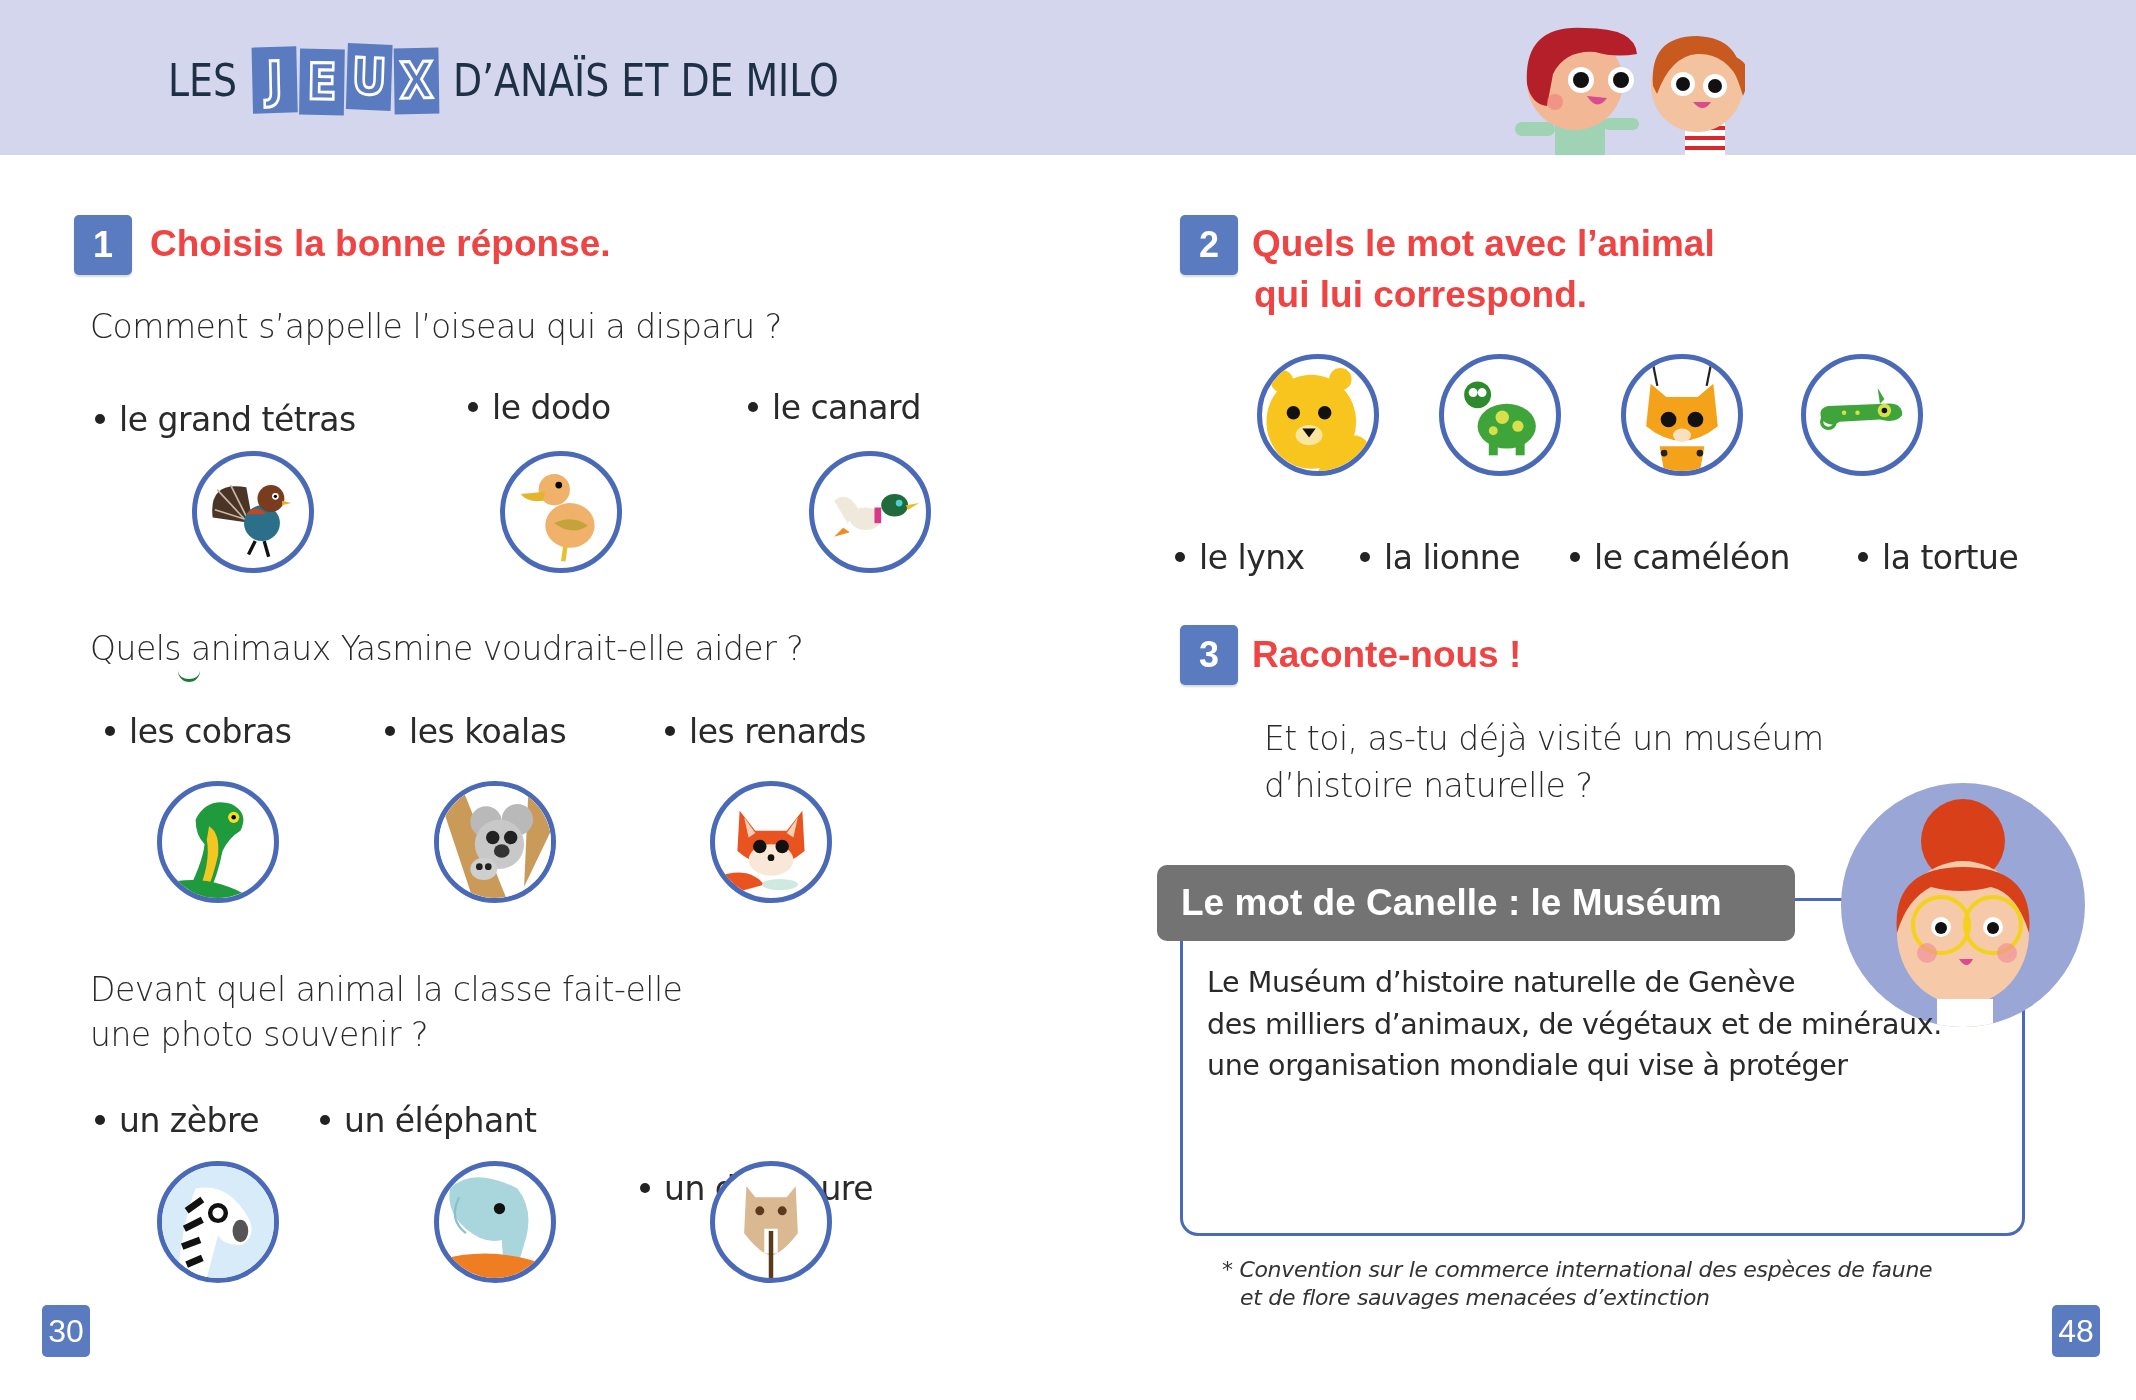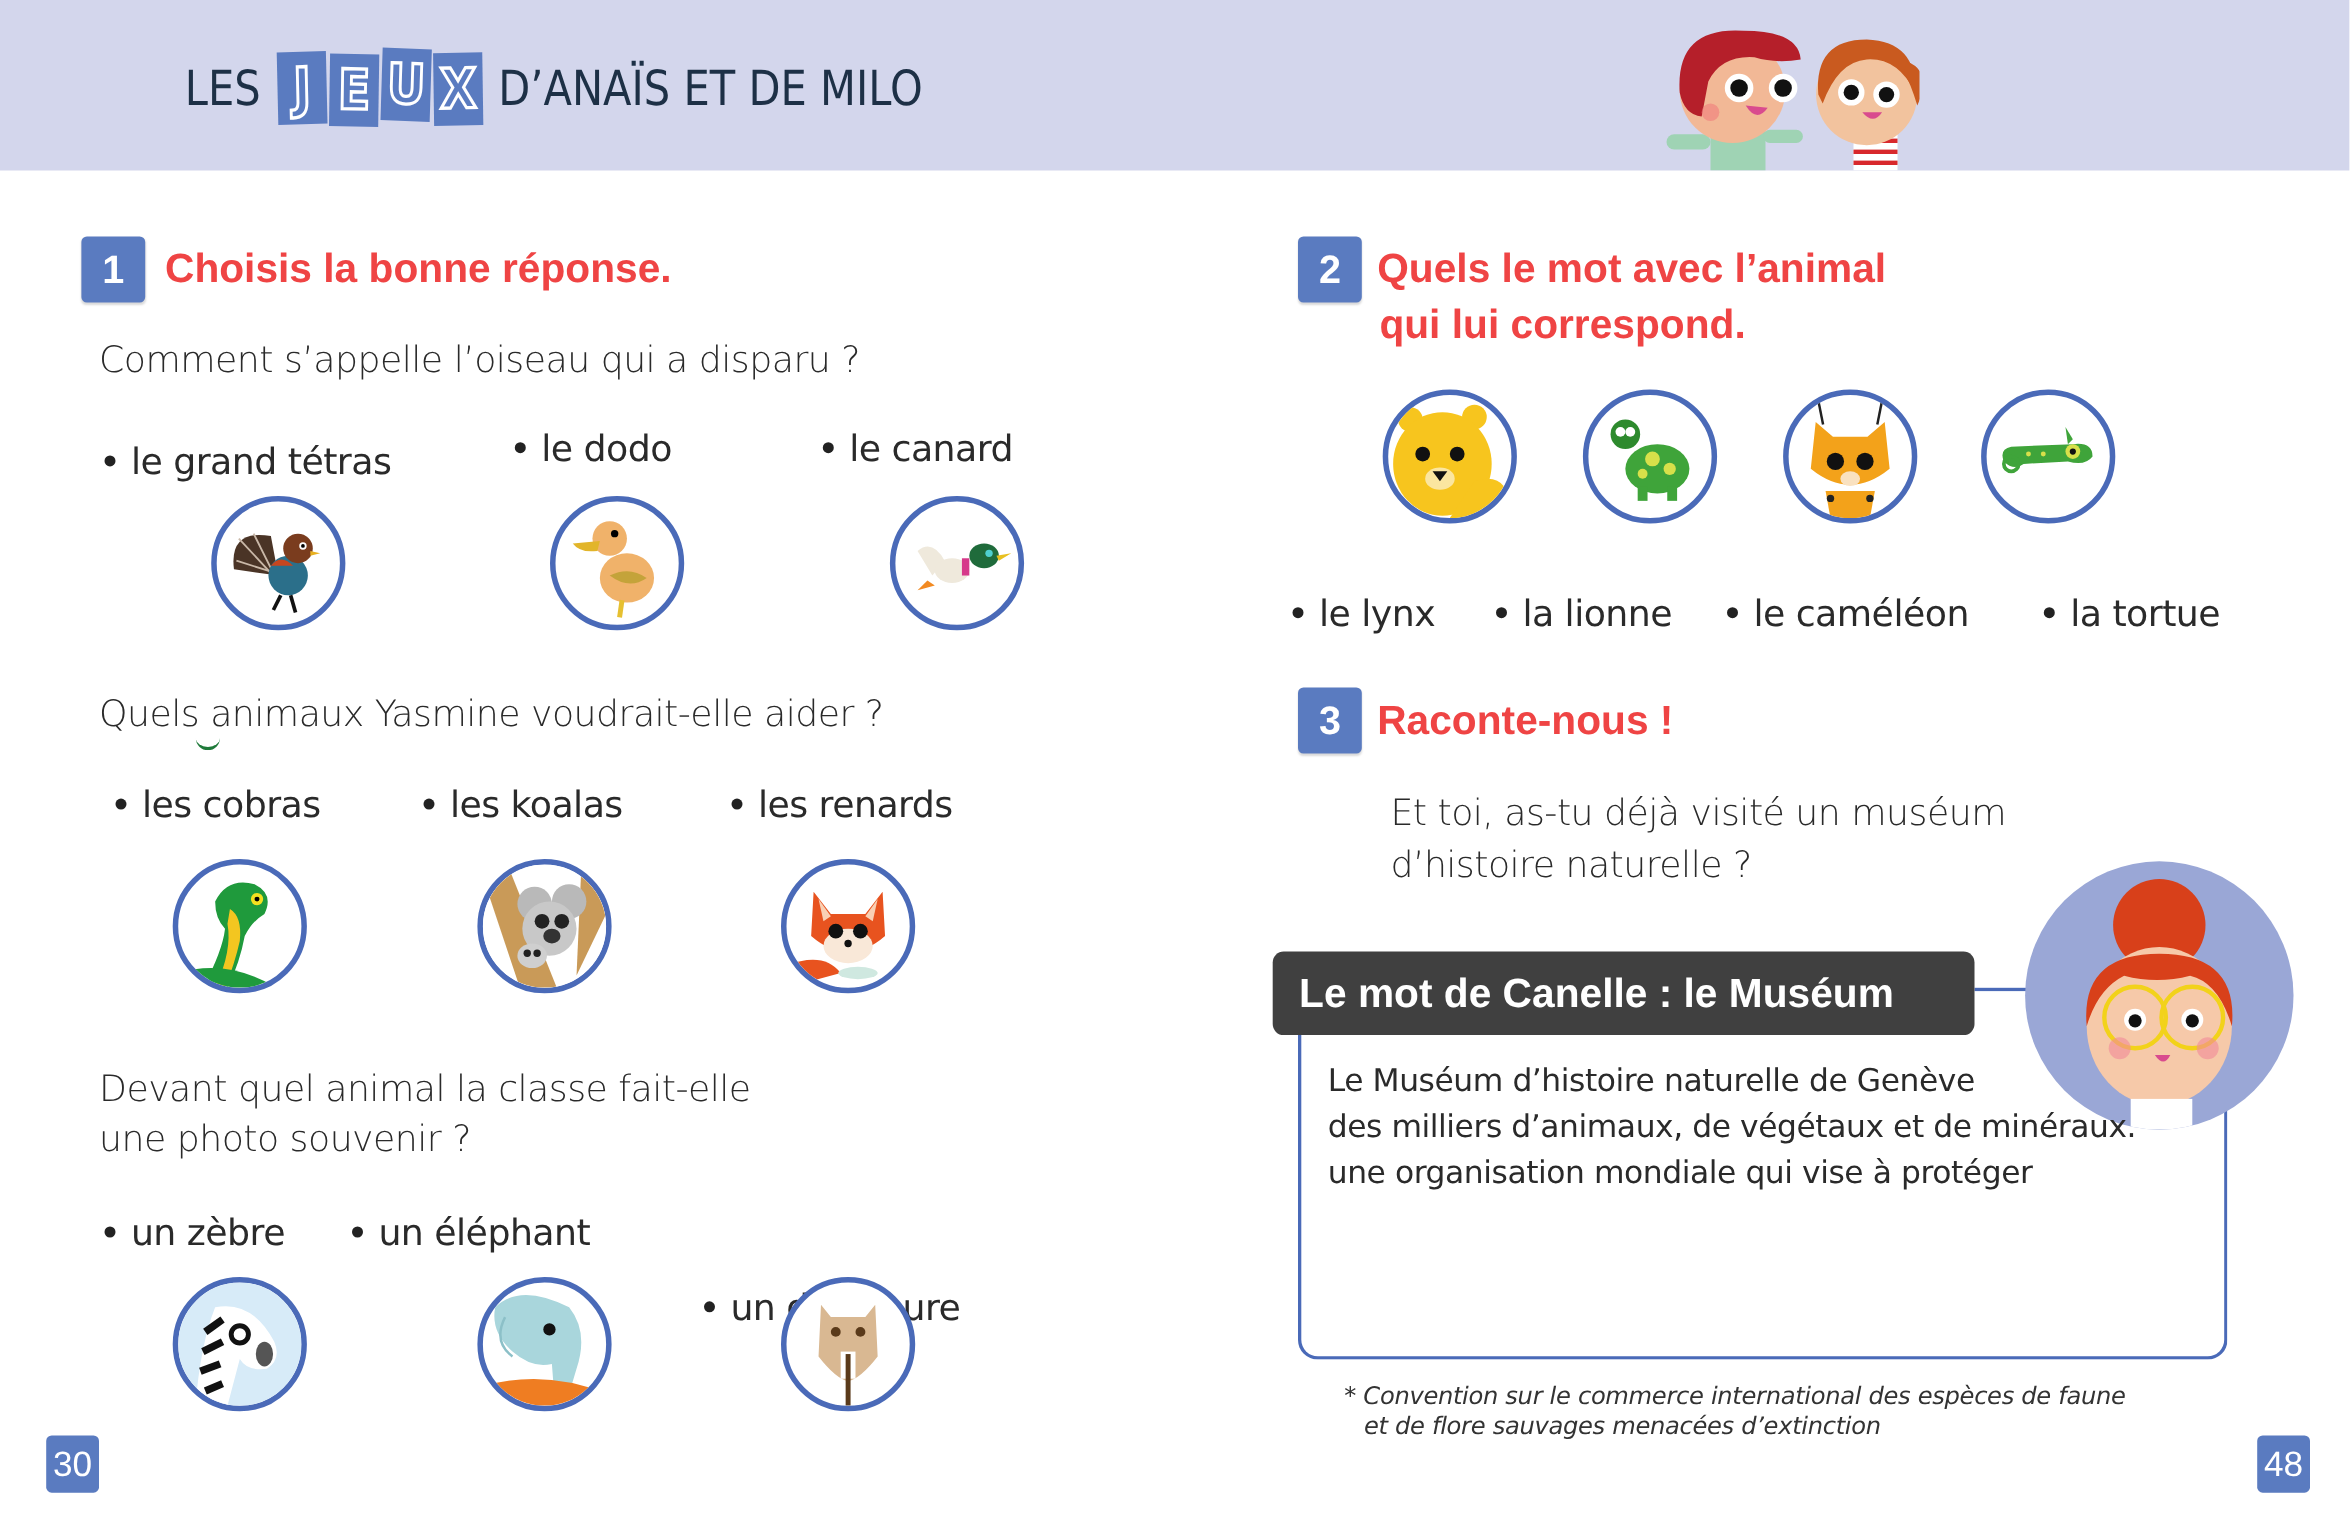--- a/index.html
+++ b/index.html
@@ -30,21 +30,21 @@
   .opt { font-family: "DejaVu Sans", sans-serif; font-size: 33px; color: #2a2a2a; white-space: nowrap; letter-spacing: -0.5px; }
   .opt .dot { display: inline-block; width: 10px; height: 10px; border-radius: 50%; background: #222; vertical-align: middle; margin-right: 14px; position: relative; top: -3px; }
 
   .animal { width: 122px; height: 122px; border-radius: 50%; border: 5px solid #4a6ab8; background: #ffffff; overflow: hidden; }
   .animal svg { width: 100%; height: 100%; display: block; }
 
   .pagenum { width: 48px; height: 52px; background: #5a7bc0; border-radius: 5px; color: #fff; font-size: 32px; display: flex; align-items: center; justify-content: center; }
 
   
   .canelle-body { left: 1180px; top: 918px; width: 845px; height: 318px; border: 3px solid #4a6ab8; border-top: none; border-radius: 0 0 18px 18px; background: #ffffff; }
-  .canelle-head { left: 1157px; top: 865px; width: 638px; height: 76px; background: #404040; border-radius: 10px; color: #fff;
+  .canelle-head { left: 1157px; top: 865px; width: 638px; height: 76px; background: #737373; border-radius: 10px; color: #fff;
                   font-size: 37px; font-weight: 700; display: flex; align-items: center; padding-left: 24px; white-space: nowrap; }
   .connector { left: 1795px; top: 898px; width: 50px; height: 3px; background: #4a6ab8; }
   .portrait { left: 1841px; top: 783px; width: 244px; height: 244px; border-radius: 50%; background: #9aa7d6; overflow: hidden; }
   .portrait svg { width: 100%; height: 100%; }
   .body-text { left: 1207px; top: 962px; font-family: "DejaVu Sans", sans-serif; font-size: 28.5px; line-height: 41.5px; color: #2a2a2a; white-space: nowrap; letter-spacing: -0.4px; }
   .footnote { left: 1222px; top: 1256px; font-family: "DejaVu Sans", sans-serif; font-style: italic; font-size: 22px; line-height: 28px; color: #333; white-space: nowrap; letter-spacing: -0.3px; }
 </style>
 </head>
 <body>
 

